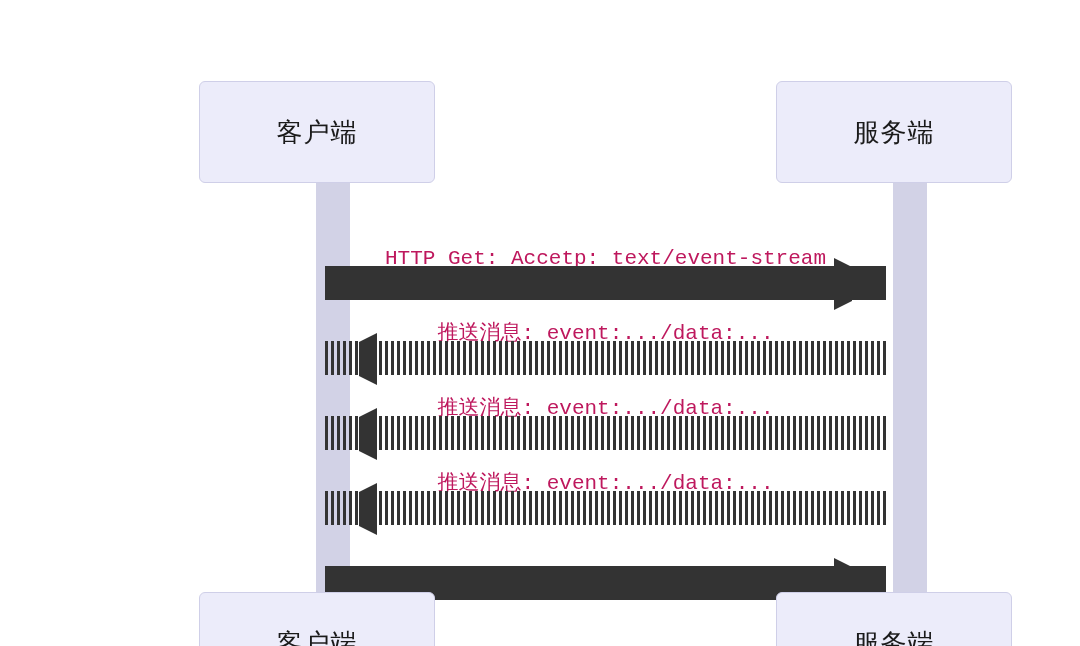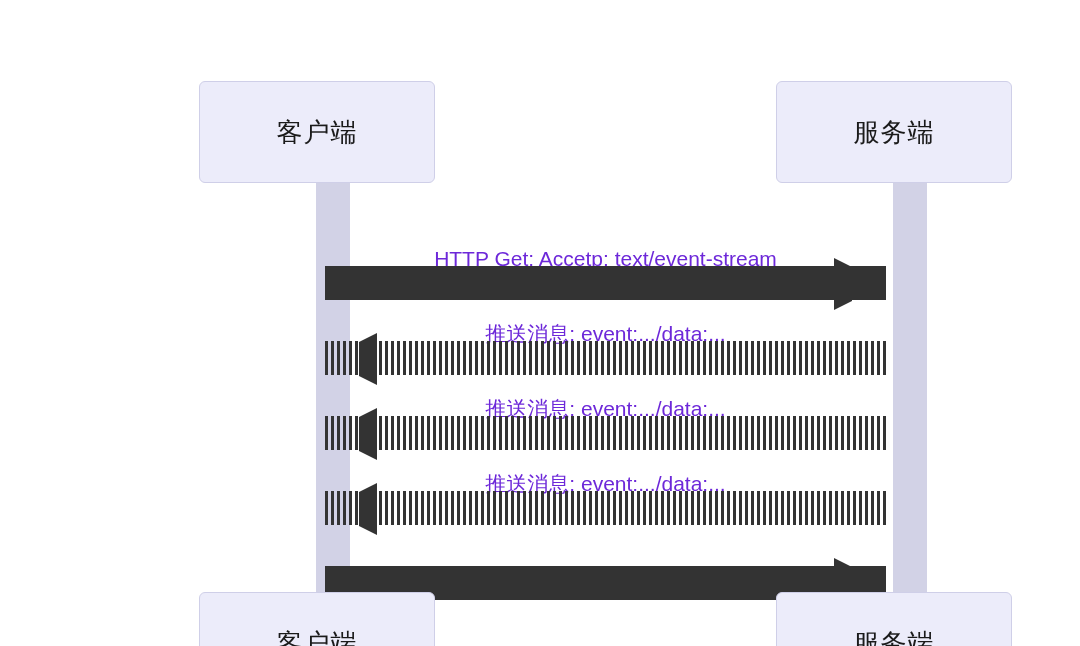--- a/index.html
+++ b/index.html
@@ -40,22 +40,23 @@
   .message {
     position: absolute;
     left: 251px; width: 577px; height: 44px;
   }
   .message .label {
     position: absolute;
     left: 0; right: 0; top: 0; height: 36px;
     text-align: center;
     font-size: 21px;
     line-height: 34px;
-    color: #6d28d9;
+    color: #be185d;
     white-space: nowrap;
+    font-family: Liberation Mono, monospace;
   }
   .message .line {
     position: absolute;
     left: 0; right: 0; top: 41px; height: 2px;
   }
   .message.solid .line { background: #333333; }
   .message.dashed .line {
     background: repeating-linear-gradient(90deg, #333333 0 3px, transparent 3px 6px);
   }
   .arrowhead {

